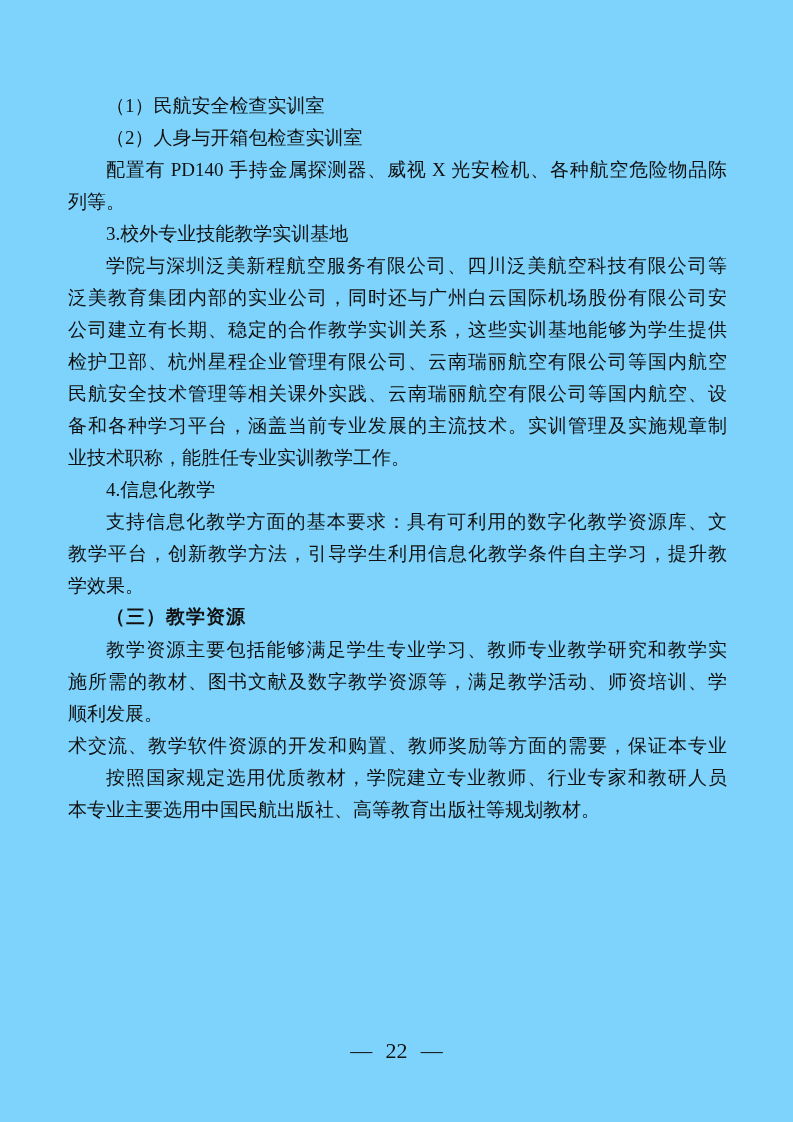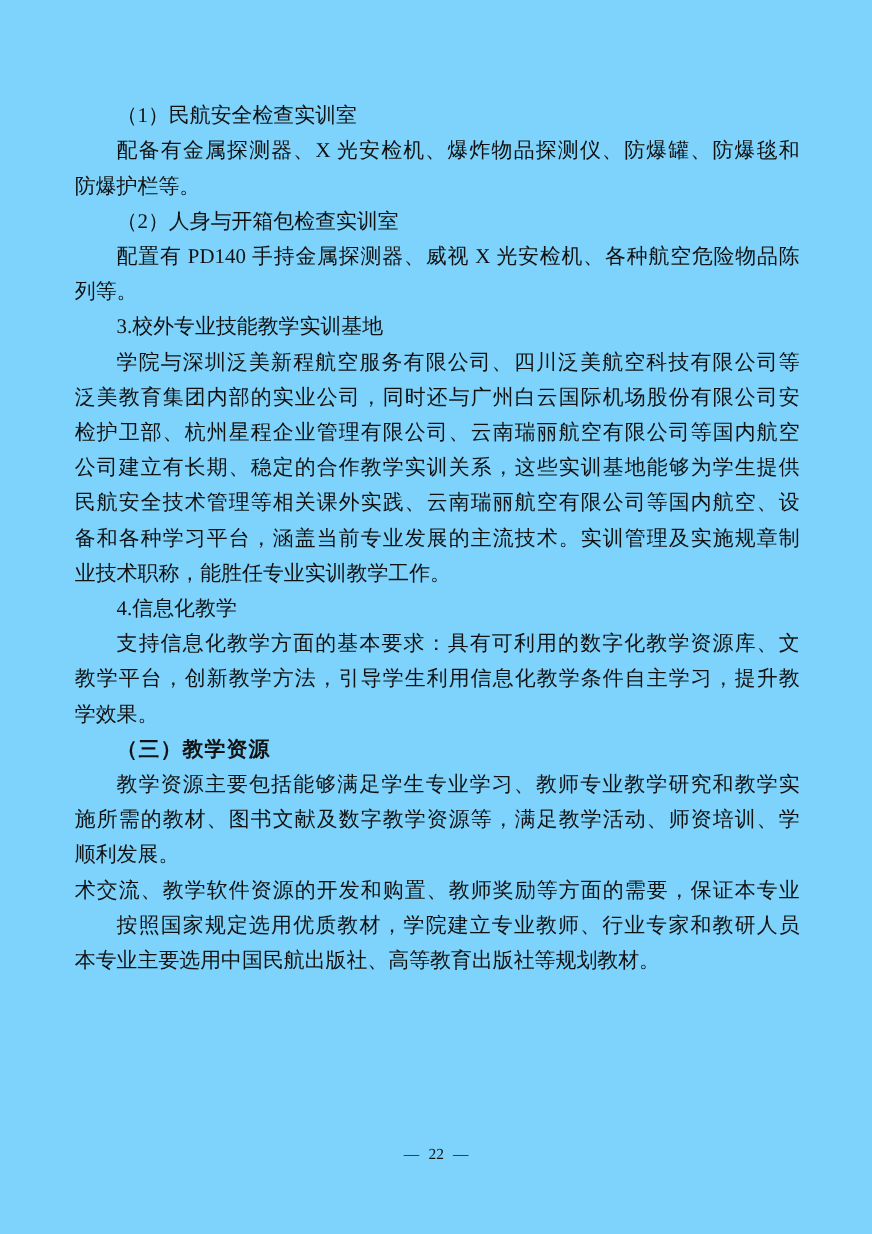--- a/index.html
+++ b/index.html
@@ -42,53 +42,49 @@
     font-weight: bold;
     font-family: Liberation Mono, monospace;
     letter-spacing: 1px;
   }
   .footer {
     position: absolute;
     top: 1038px;
     left: 0;
     width: 100%;
     text-align: center;
-    font-size: 14px;
+    font-size: 22px;
     line-height: 26px;
     word-spacing: 0.35em;
     color: #121212;
   }
 </style>
 </head>
 <body>
 
 <div class="page">
   <div class="content" id="doc-content">
       <div class="block subheading">
         <div class="line first last">（1）民航安全检查实训室</div>
-      </div>
-      <div class="block paragraph">
-        <div class="line first">配备有金属探测器、X 光安检机、爆炸物品探测仪、防爆罐、防爆毯和</div>
-        <div class="line last">防爆护栏等。</div>
       </div>
       <div class="block subheading">
         <div class="line first last">（2）人身与开箱包检查实训室</div>
       </div>
       <div class="block paragraph">
         <div class="line first">配置有 PD140 手持金属探测器、威视 X 光安检机、各种航空危险物品陈</div>
         <div class="line last">列等。</div>
       </div>
       <div class="block subheading">
         <div class="line first last">3.校外专业技能教学实训基地</div>
       </div>
       <div class="block paragraph">
         <div class="line first">学院与深圳泛美新程航空服务有限公司、四川泛美航空科技有限公司等</div>
         <div class="line">泛美教育集团内部的实业公司，同时还与广州白云国际机场股份有限公司安</div>
+        <div class="line">公司建立有长期、稳定的合作教学实训关系，这些实训基地能够为学生提供</div>
         <div class="line">检护卫部、杭州星程企业管理有限公司、云南瑞丽航空有限公司等国内航空</div>
-        <div class="line">公司建立有长期、稳定的合作教学实训关系，这些实训基地能够为学生提供</div>
         <div class="line">民航安全技术管理等相关课外实践、云南瑞丽航空有限公司等国内航空、设</div>
         <div class="line">备和各种学习平台，涵盖当前专业发展的主流技术。实训管理及实施规章制</div>
         <div class="line last">业技术职称，能胜任专业实训教学工作。</div>
       </div>
       <div class="block subheading">
         <div class="line first last">4.信息化教学</div>
       </div>
       <div class="block paragraph">
         <div class="line first">支持信息化教学方面的基本要求：具有可利用的数字化教学资源库、文</div>
         <div class="line">教学平台，创新教学方法，引导学生利用信息化教学条件自主学习，提升教</div>

